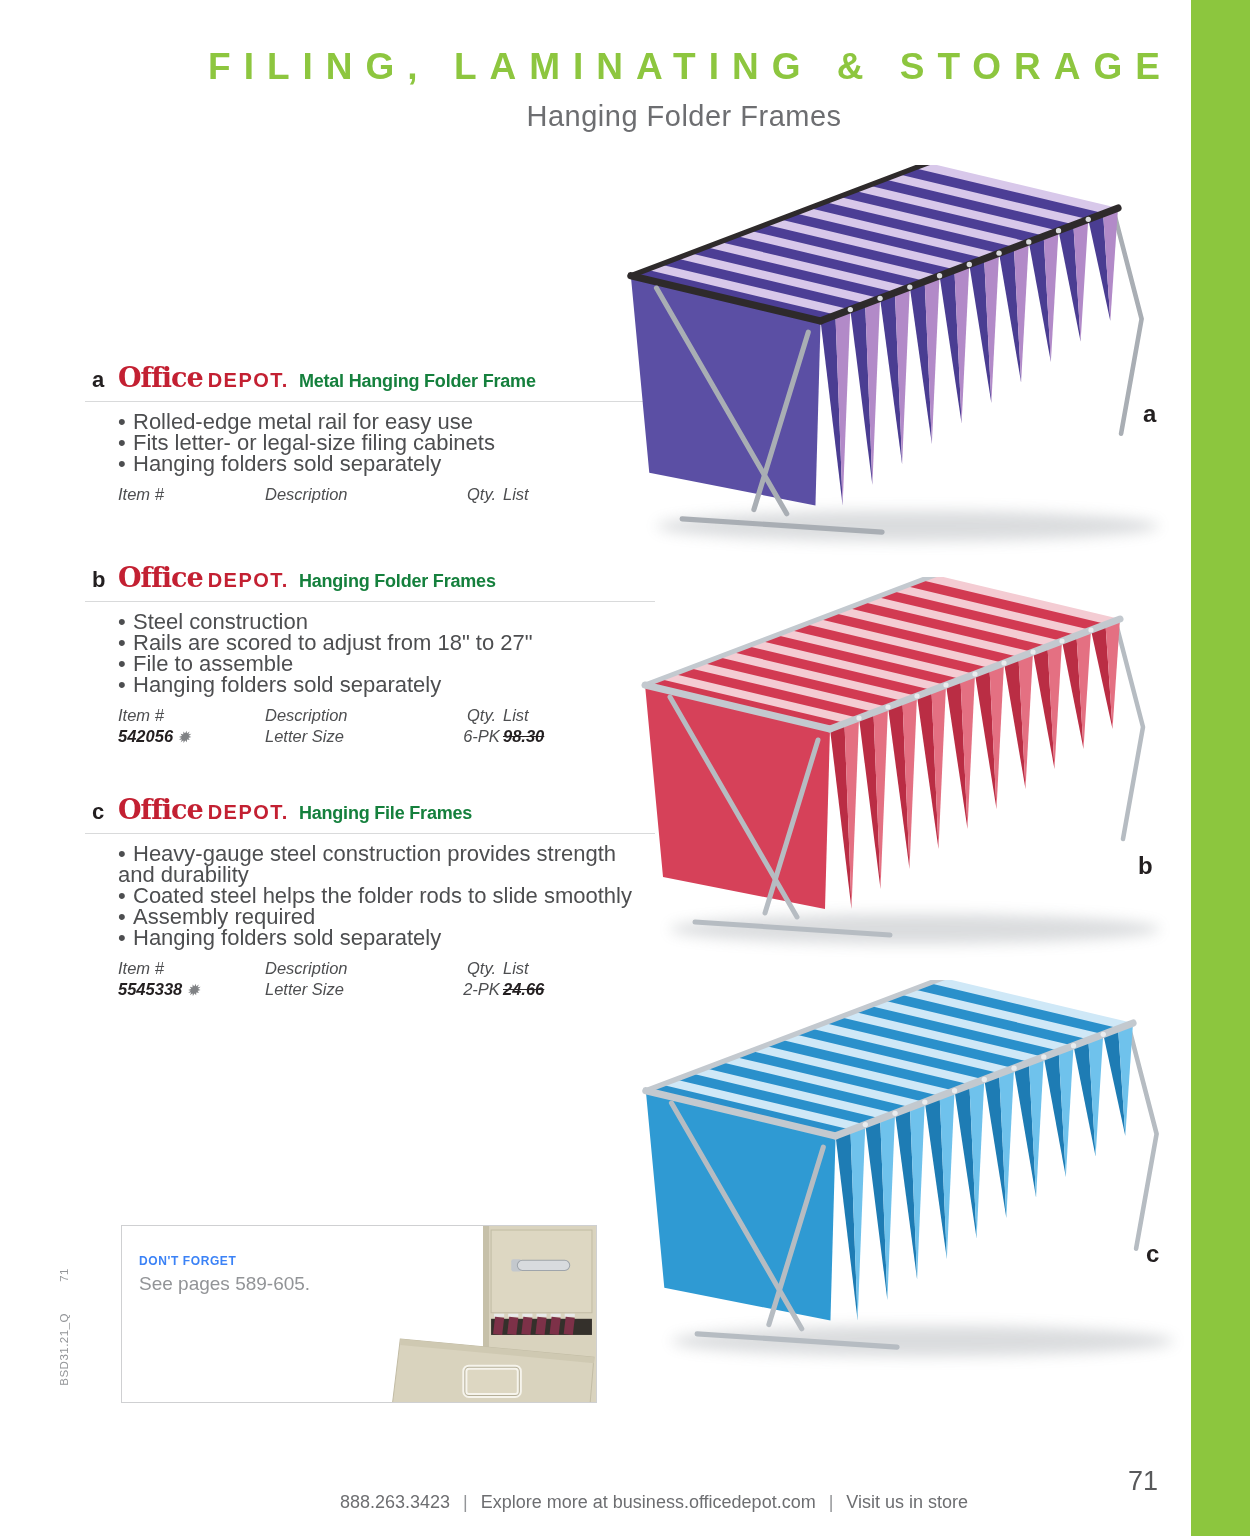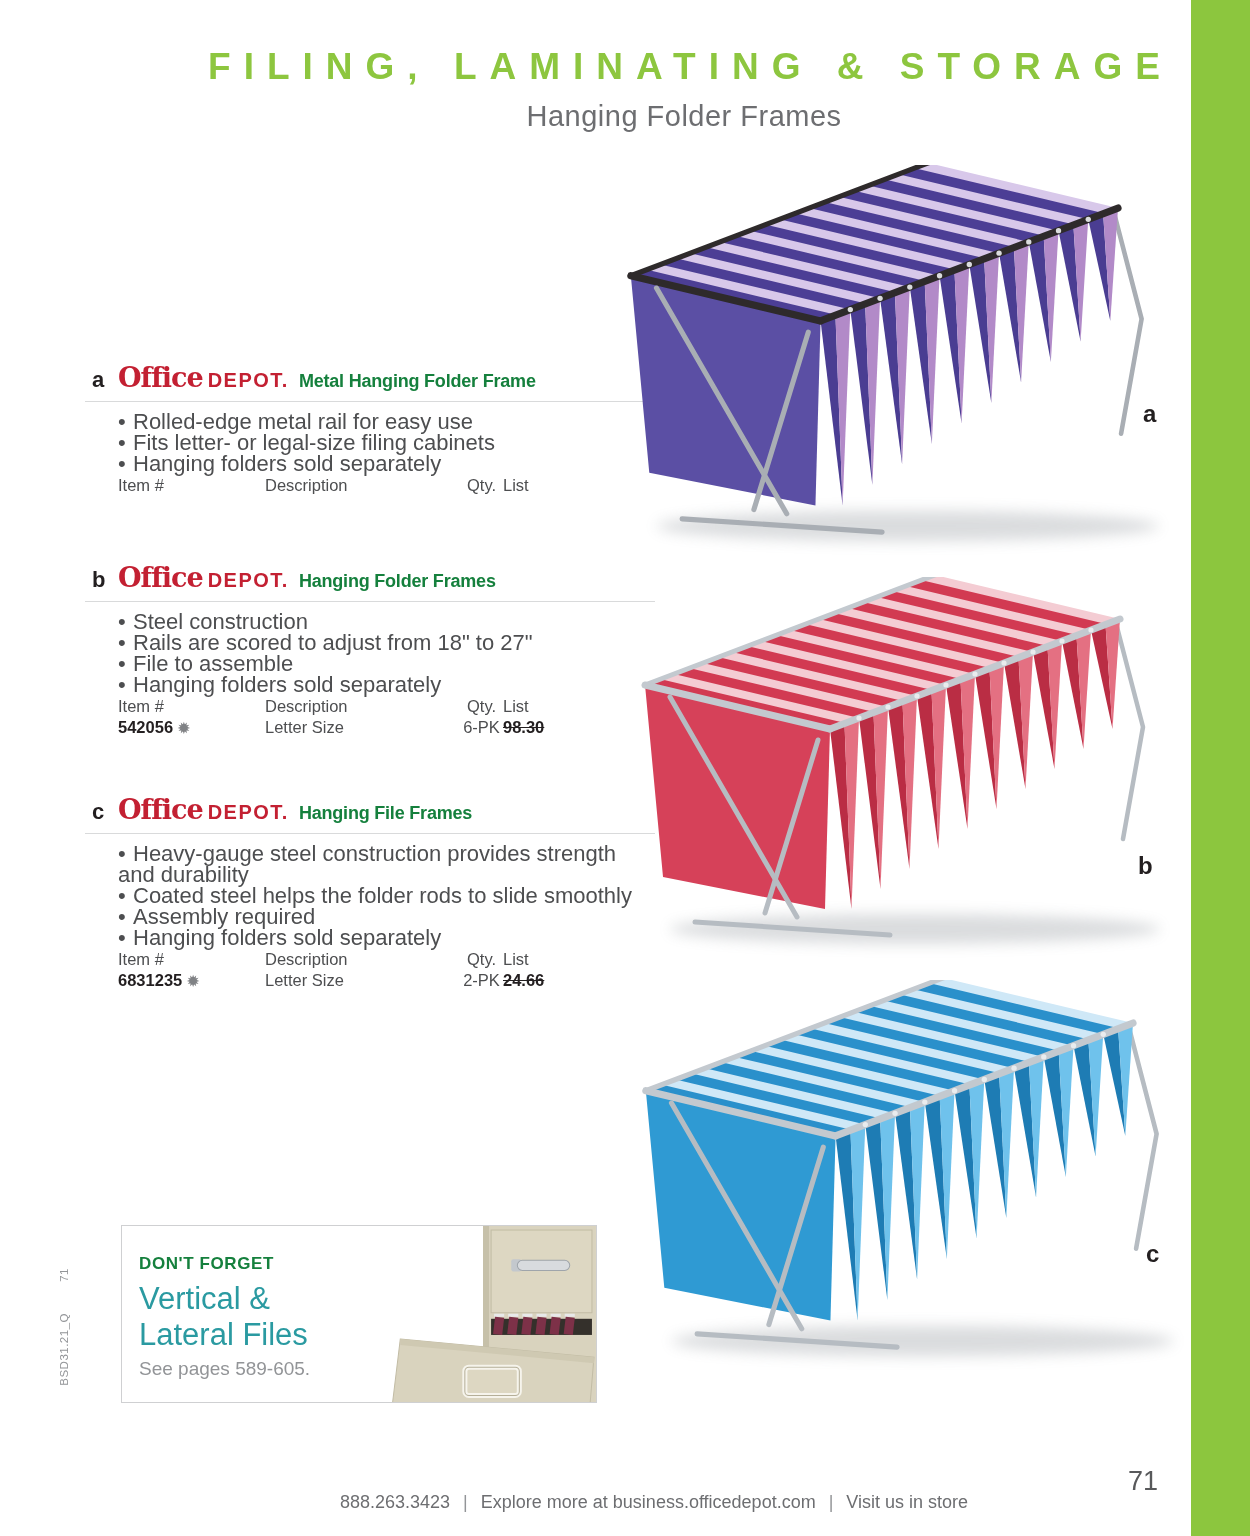--- a/index.html
+++ b/index.html
@@ -20,21 +20,21 @@
   .product { position:absolute; left:85px; width:570px; }
   #prod-a { top:362px; } #prod-b { top:562px; } #prod-c { top:794px; }
   .prod-header { display:flex; align-items:baseline; border-bottom:1px solid #d9dadb; padding-bottom:8px; }
   .prod-label { font-weight:bold; font-size:22px; color:#231f20; width:33px; padding-left:7px; box-sizing:border-box; flex:none; }
   .od-logo { color:#c32032; white-space:nowrap; flex:none; }
   .od-office { font-family:"DejaVu Serif", serif; font-weight:bold; font-size:27px; letter-spacing:-1px; }
   .od-depot { font-weight:bold; font-size:20px; letter-spacing:1.5px; margin-left:5px; }
   .prod-name { font-weight:bold; font-size:18px; color:#15803d; margin-left:10px; letter-spacing:-0.2px; }
   .bullets { list-style:none; margin:9px 0 0 33px; padding:0; color:#4d4e50; font-size:22px; line-height:21px; }
   .b-dot { display:inline-block; width:15px; }
-  .item-table { margin:1px 0 0 33px; font-size:16.5px; color:#4d4e50; }
+  .item-table { margin:10px 0 0 33px; font-size:16.5px; color:#4d4e50;font-style:italic; }
   .t-head, .t-row { display:flex; line-height:21px; }
   .col-item { width:147px; } .col-desc { width:195px; }
   .col-qty { width:43px; text-align:center; } .col-list { width:65px; text-align:left; }
   .t-row .col-item { font-weight:bold; color:#231f20; }
   .starburst { color:#808285; font-size:14px; margin-left:5px; }
   .price { font-weight:bold; color:#231f20; text-decoration:line-through; }
 
   
   .fig { position:absolute; }
   #fig-a { left:610px; top:165px; width:575px; height:400px; }
@@ -45,21 +45,21 @@
   #lab-a { left:1143px; top:400px; } #lab-b { left:1138px; top:852px; } #lab-c { left:1146px; top:1240px; }
 
   .hff-topbg { fill:var(--f-topbg); } .hff-top { fill:var(--f-top); }
   .hff-main { fill:var(--f-main); }
   .hff-pl { fill:var(--f-pleatL); } .hff-pr { fill:var(--f-pleatR); }
   .hff-rail { stroke:var(--f-rail); } .hff-leg { stroke:var(--f-leg); }
 
   
   .callout { position:absolute; left:121px; top:1225px; width:476px; height:178px; border:1px solid #cfd0d2; background:#fff; box-sizing:border-box; }
   .callout-text { position:absolute; left:17px; top:28px; }
-  .callout-eyebrow { color:#15803d; font-weight:bold; font-size:17px; letter-spacing:0.6px; }
+  .callout-eyebrow { color:#3b82f6; font-weight:bold; font-size:12px; letter-spacing:0.6px; }
   .callout-title { color:#2a9aa1; font-size:31px; line-height:36px; margin-top:7px; }
   .callout-note { color:#929497; font-size:19px; margin-top:5px; }
   .callout-img { position:absolute; right:0; top:0; width:232px; height:176px; overflow:hidden; }
 
   
   .side-text { position:absolute; left:58px; color:#939598; font-size:11.5px; letter-spacing:0.5px;
                writing-mode:vertical-rl; transform:rotate(180deg); }
   #side-num { top:1268px; } #side-code { top:1313px; }
   .footer { position:absolute; left:340px; top:1492px; font-size:18px; color:#6d6e71; white-space:nowrap; }
   .footer .sep { padding:0 13px; color:#939598; }
@@ -234,21 +234,21 @@
       <li><span class="b-dot">•</span><span>Hanging folders sold separately</span></li>
     </ul>
     <div class="item-table">
       <div class="t-head">
         <span class="col-item">Item #</span>
         <span class="col-desc">Description</span>
         <span class="col-qty">Qty.</span>
         <span class="col-list">List</span>
       </div>
       <div class="t-row">
-        <span class="col-item"><span>6831235</span><span class="starburst">✹</span></span>
+        <span class="col-item"><span>5545338</span><span class="starburst">✹</span></span>
         <span class="col-desc">Letter Size</span>
         <span class="col-qty">2-PK</span>
         <span class="col-list price">24.66</span>
       </div>
     </div>
   </section>
 
   <div class="fig" id="fig-a" style="--f-top: #4c3e95; --f-topbg: #d8c8ea; --f-main: #5b4fa4; --f-pleatL: #4a3d92; --f-pleatR: #b28ac8; --f-rail: #2e2a2b; --f-leg: #a9aeb4;">
     <svg viewBox="0 0 560 390" aria-hidden="true">
         <use href="#hff"></use>
@@ -264,24 +264,20 @@
         <use href="#hff"></use>
       </svg>
   </div>
   <div class="fig-label" id="lab-a">a</div>
   <div class="fig-label" id="lab-b">b</div>
   <div class="fig-label" id="lab-c">c</div>
 
   <div class="callout">
     <div class="callout-text">
       <div class="callout-eyebrow">DON'T FORGET</div>
-      <div class="callout-title">
-        <div>Vertical &amp;</div>
-        <div>Lateral Files</div>
-      </div>
       <div class="callout-note">See pages 589-605.</div>
     </div>
     <div class="callout-img">
       <svg viewBox="0 0 230 178" preserveAspectRatio="xMaxYMid slice" aria-hidden="true">
           <use href="#cab"></use>
         </svg>
     </div>
   </div>
 
   <div class="side-text" id="side-num">71</div>

